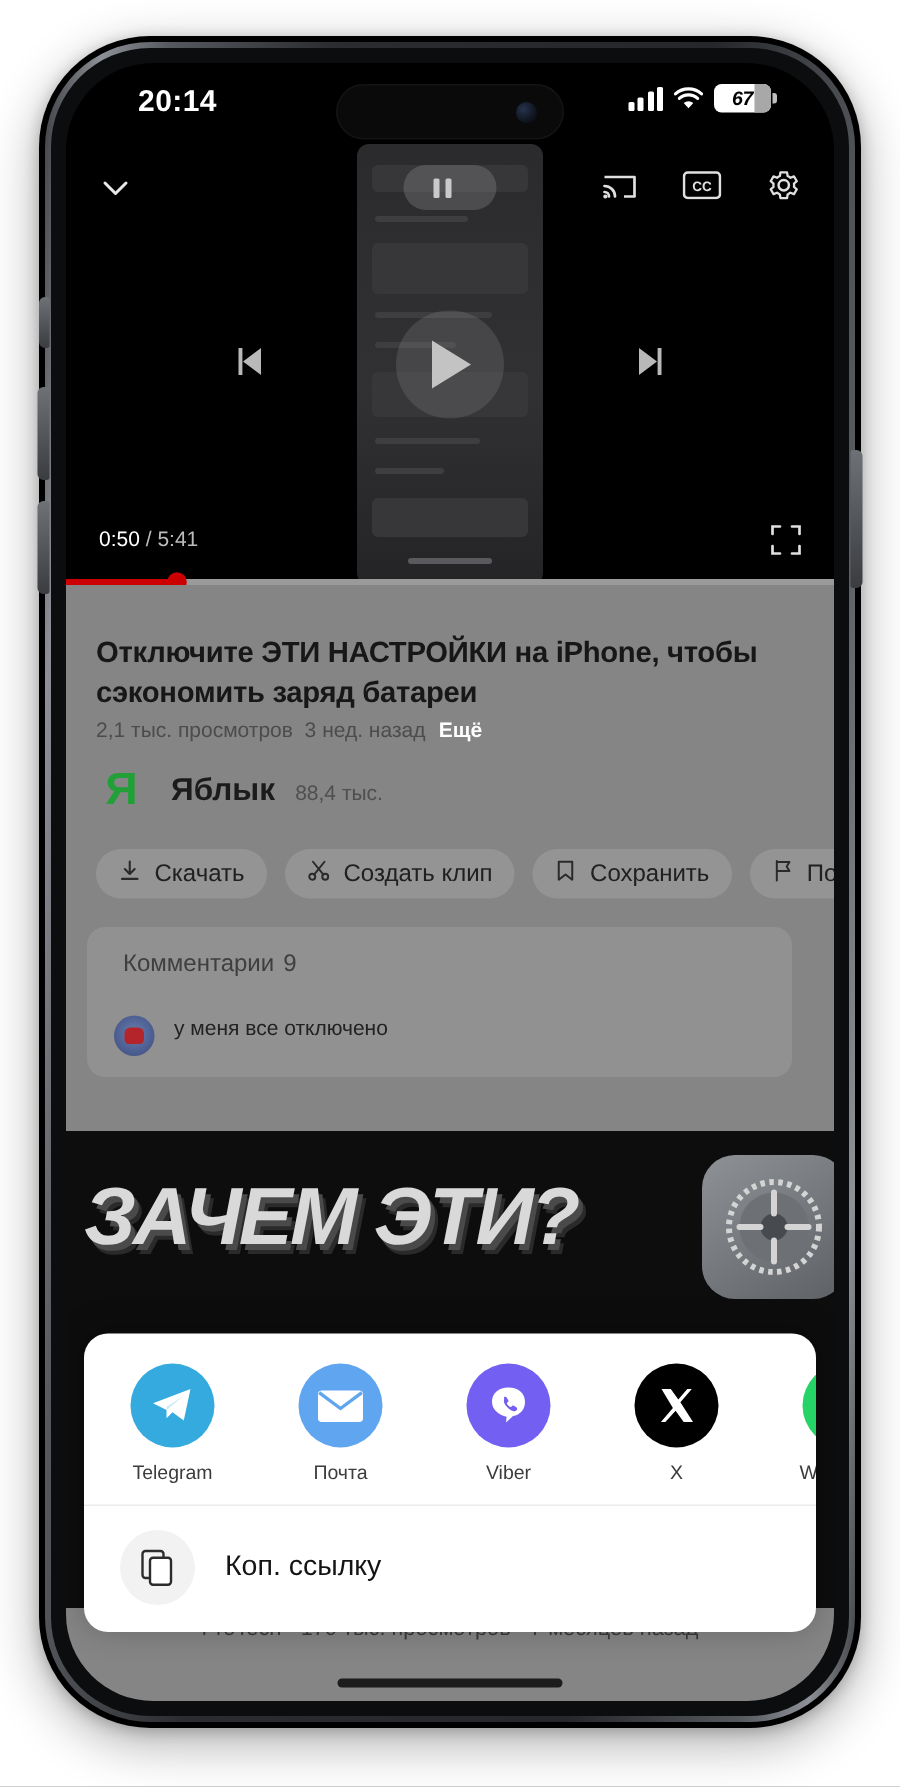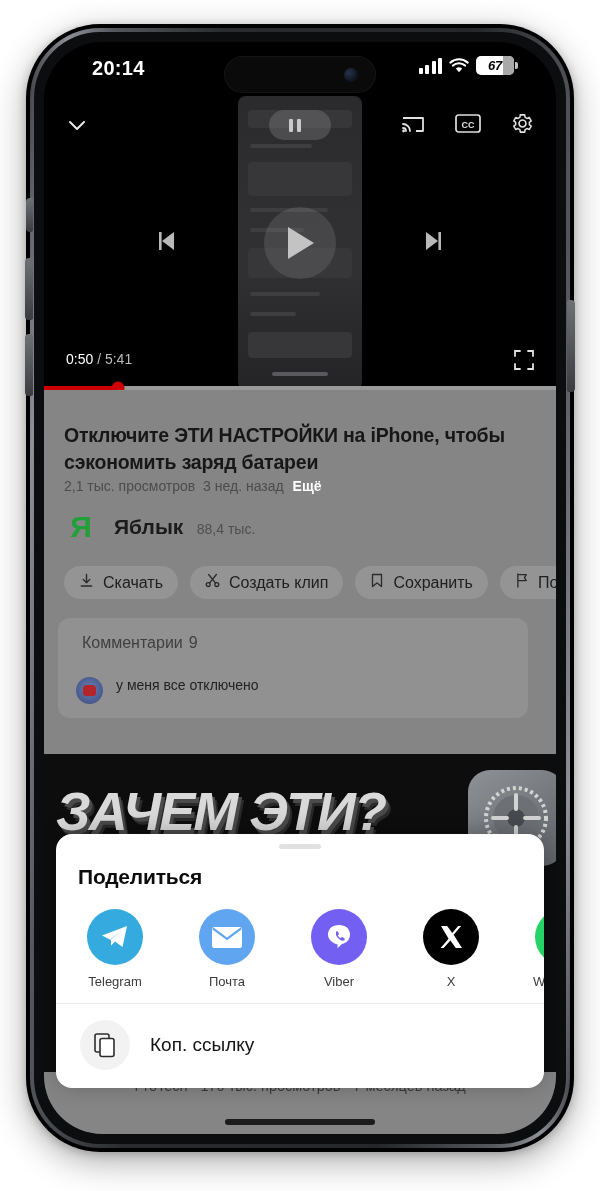--- a/index.html
+++ b/index.html
@@ -339,24 +339,20 @@
           <circle cx="36" cy="36" r="9" fill="#474a4e"></circle>
           <path d="M36 13 V27 M36 45 V59 M13 36 H27 M45 36 H59" stroke="#d4d4d4" stroke-width="4" stroke-linecap="round"></path>
         </svg>
       </div>
       <div class="nv-bottom">
         <span class="nv-meta">ProTech · 170 тыс. просмотров · 7 месяцев назад</span>
       </div>
     </div>
 
     <div class="sheet">
-      <div class="sheet-top">
-        <div class="grabber"></div>
-        <div class="sheet-title">Поделиться</div>
-      </div>
 
       <div class="apps">
         <div class="app">
           <span class="app-ic" style="background:#34AADF">
             <svg width="30" height="26" viewBox="0 0 30 26">
                 <path d="M2 11.5 L27 2 L22.5 23 L15 17.5 L11 21.5 L11 16 Z" fill="#fff"></path>
                 <path d="M11 16 L22.5 6.5 L11 14 Z" fill="#cfe8f5"></path>
               </svg>
           </span>
           <span class="app-lb">Telegram</span>

